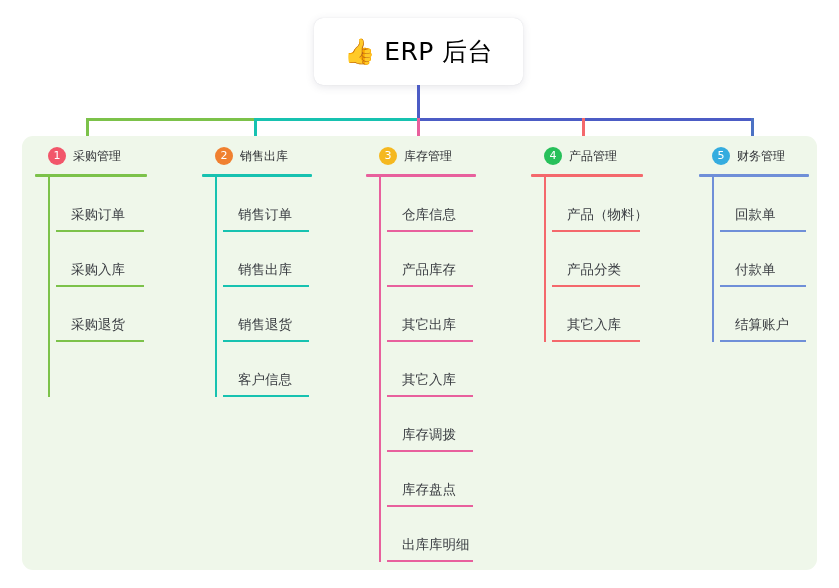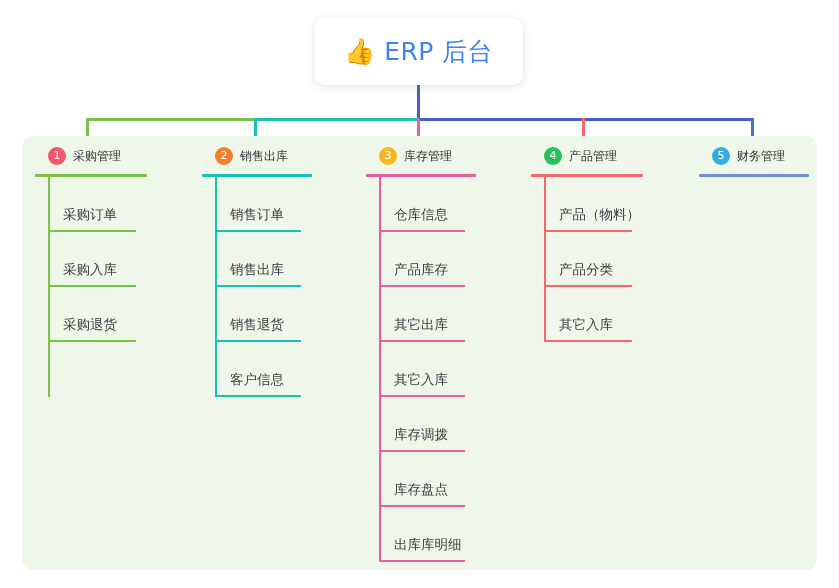--- a/index.html
+++ b/index.html
@@ -36,21 +36,21 @@
     justify-content: center;
     gap: 9px;
   }
   .root-emoji {
     font-size: 25px;
     line-height: 1;
     display: inline-block;
   }
   .root-title {
     font-size: 25px;
-    color: #3b82f6;
+    color: #000000;
     letter-spacing: 0.4px;
     white-space: nowrap;
   }
 
   
   .conn { position: absolute; }
   .v-line { width: 3px; }
   .h-line { height: 3px; }
 
   
@@ -106,20 +106,21 @@
   }
   .spine {
     position: absolute;
     left: 13px;
     top: 0;
     width: 2px;
   }
   .item {
     position: relative;
     height: 55px;
+    margin-left: 8px;
   }
   .item-label {
     position: absolute;
     left: 15px;
     bottom: 8px;
     font-size: 13.5px;
     color: #3a3d42;
     white-space: nowrap;
   }
   .item-rule {
@@ -261,16 +262,31 @@
             <div class="item-rule" style="background: rgb(244, 104, 108); width: 88px;"></div>
           </div>
         </div>
       </div>
       <div class="column" style="left: 699px; width: 110px;">
         <div class="col-head">
           <span class="badge" style="background: rgb(53, 172, 223);">5</span>
           <span class="col-title">财务管理</span>
         </div>
         <div class="col-rule" style="background: rgb(111, 143, 216); width: 110px;"></div>
+        <div class="items">
+          <div class="spine" style="background: rgb(111, 143, 216); height: 165px;"></div>
+          <div class="item">
+            <span class="item-label">回款单</span>
+            <div class="item-rule" style="background: rgb(111, 143, 216); width: 86px;"></div>
+          </div>
+          <div class="item">
+            <span class="item-label">付款单</span>
+            <div class="item-rule" style="background: rgb(111, 143, 216); width: 86px;"></div>
+          </div>
+          <div class="item">
+            <span class="item-label">结算账户</span>
+            <div class="item-rule" style="background: rgb(111, 143, 216); width: 86px;"></div>
+          </div>
+        </div>
       </div>
     </div>
 
 </div>
 
 </body></html>

